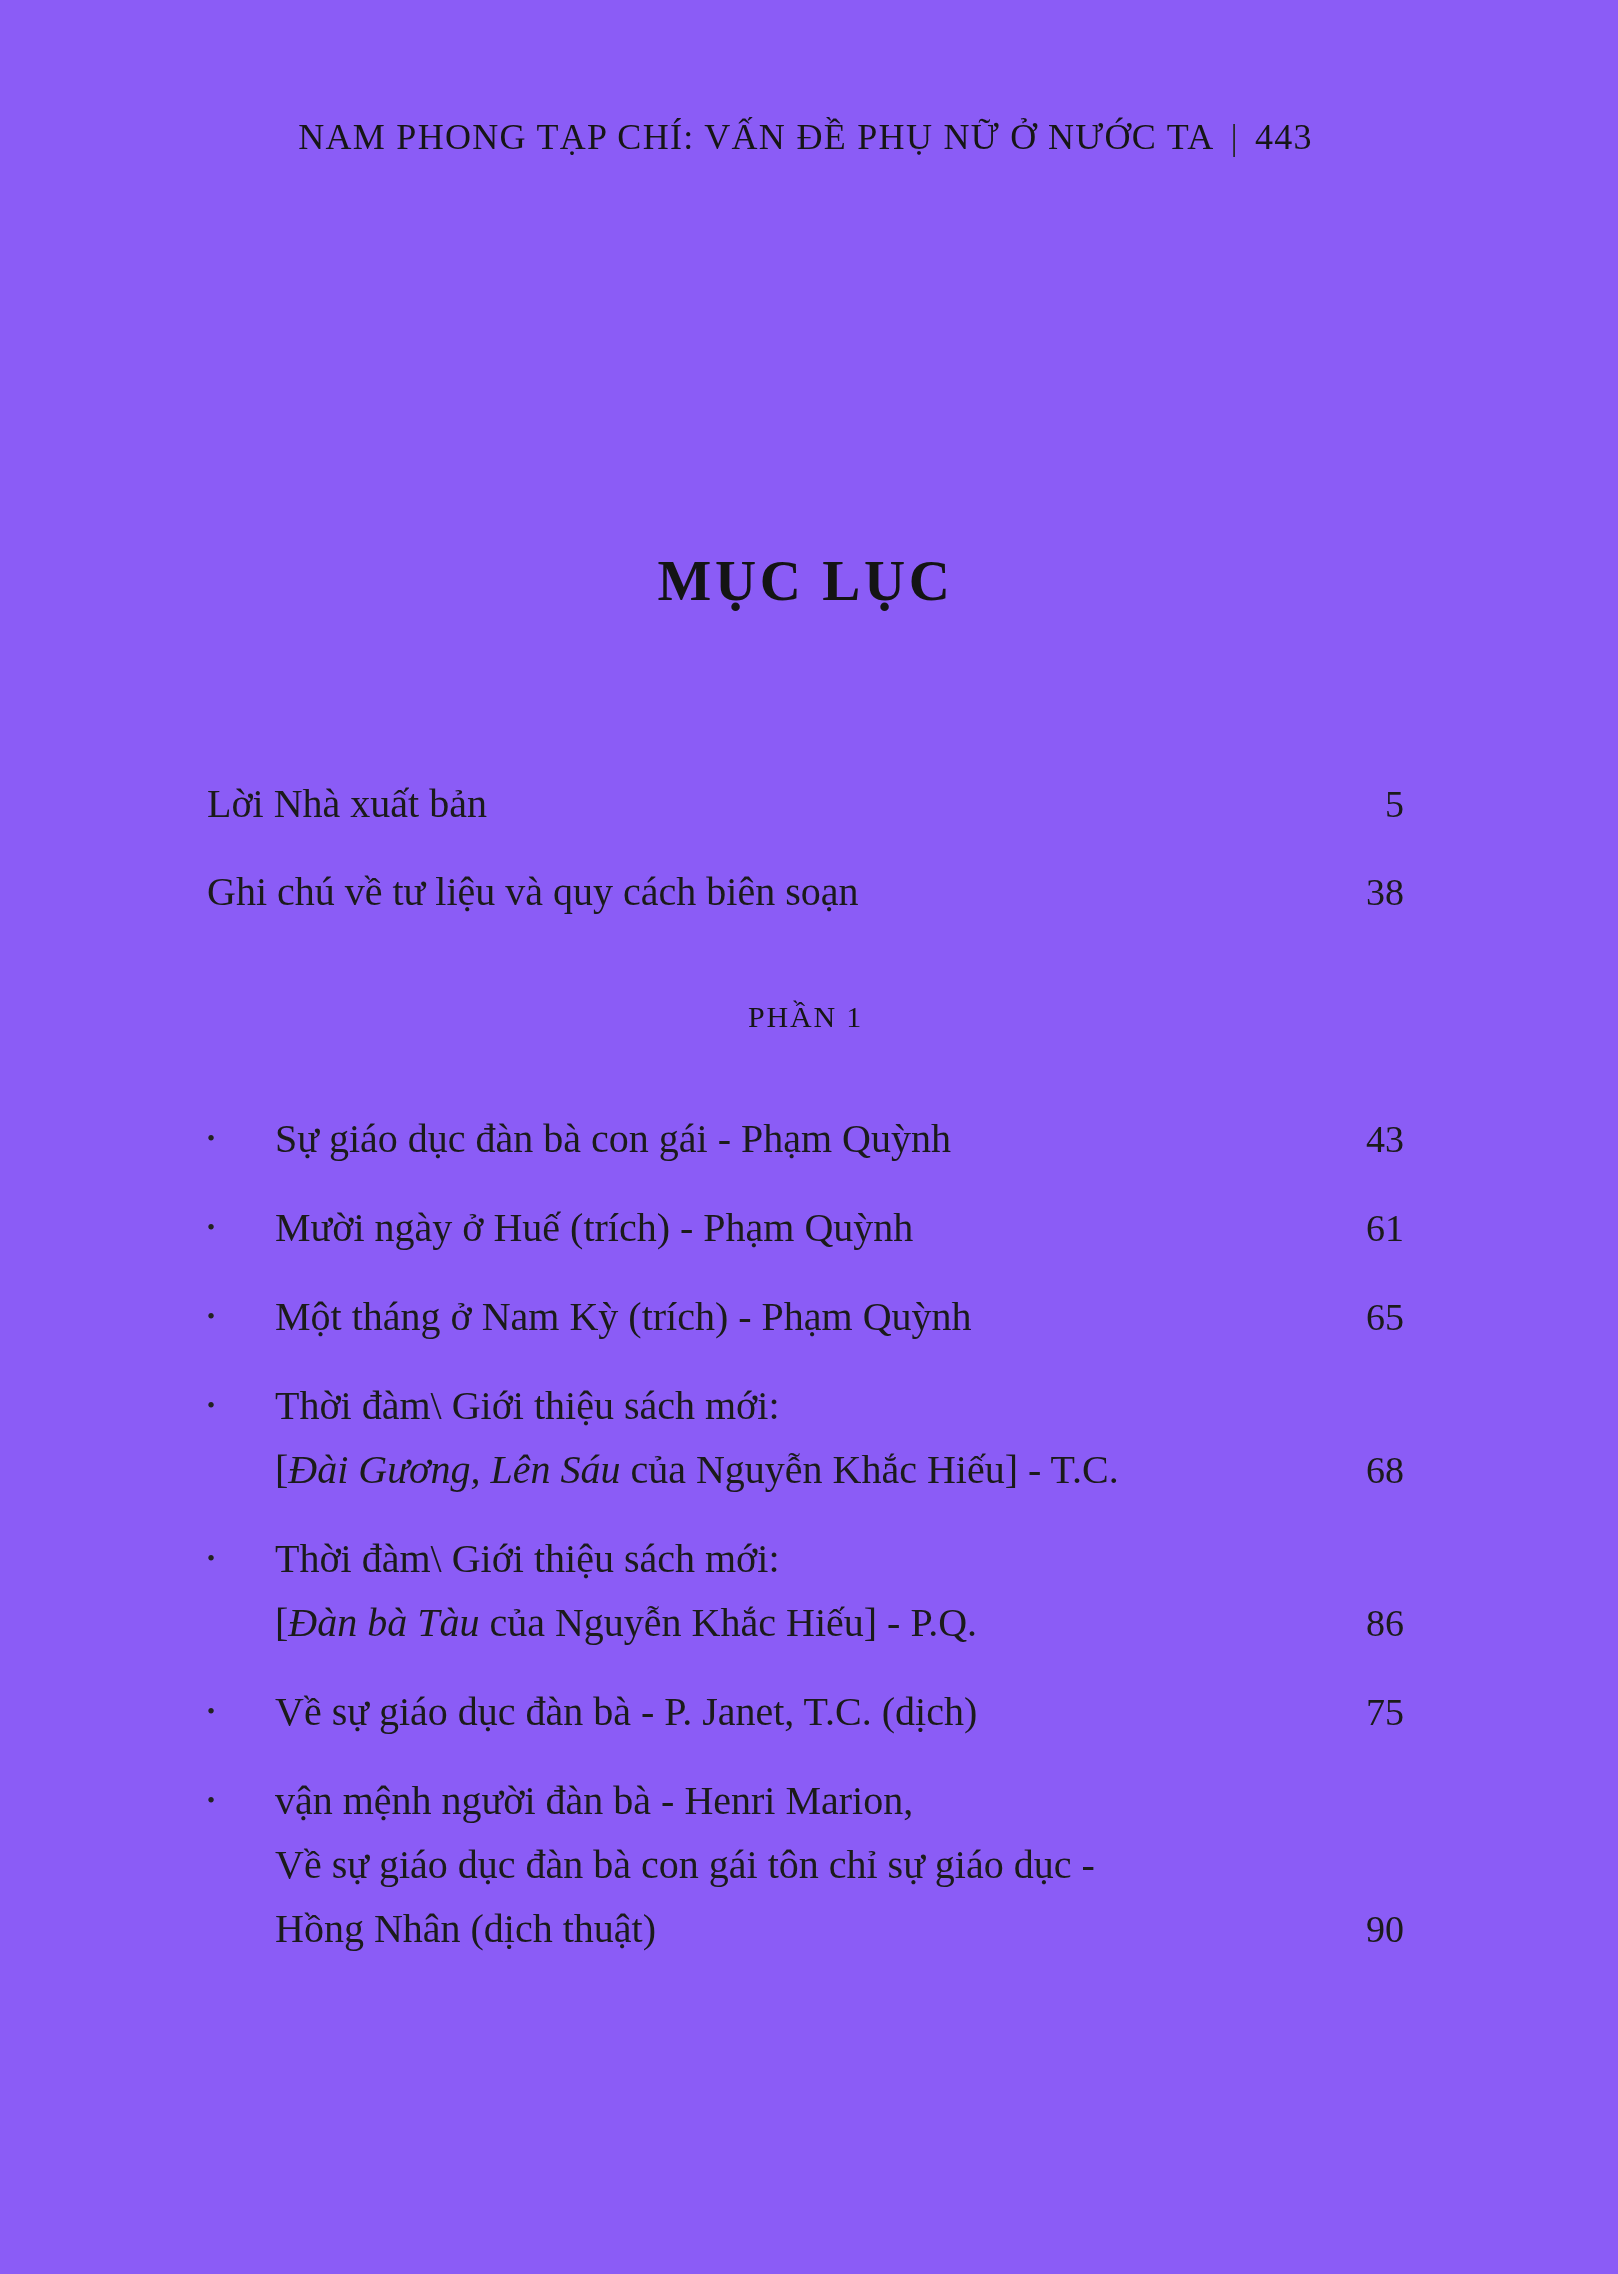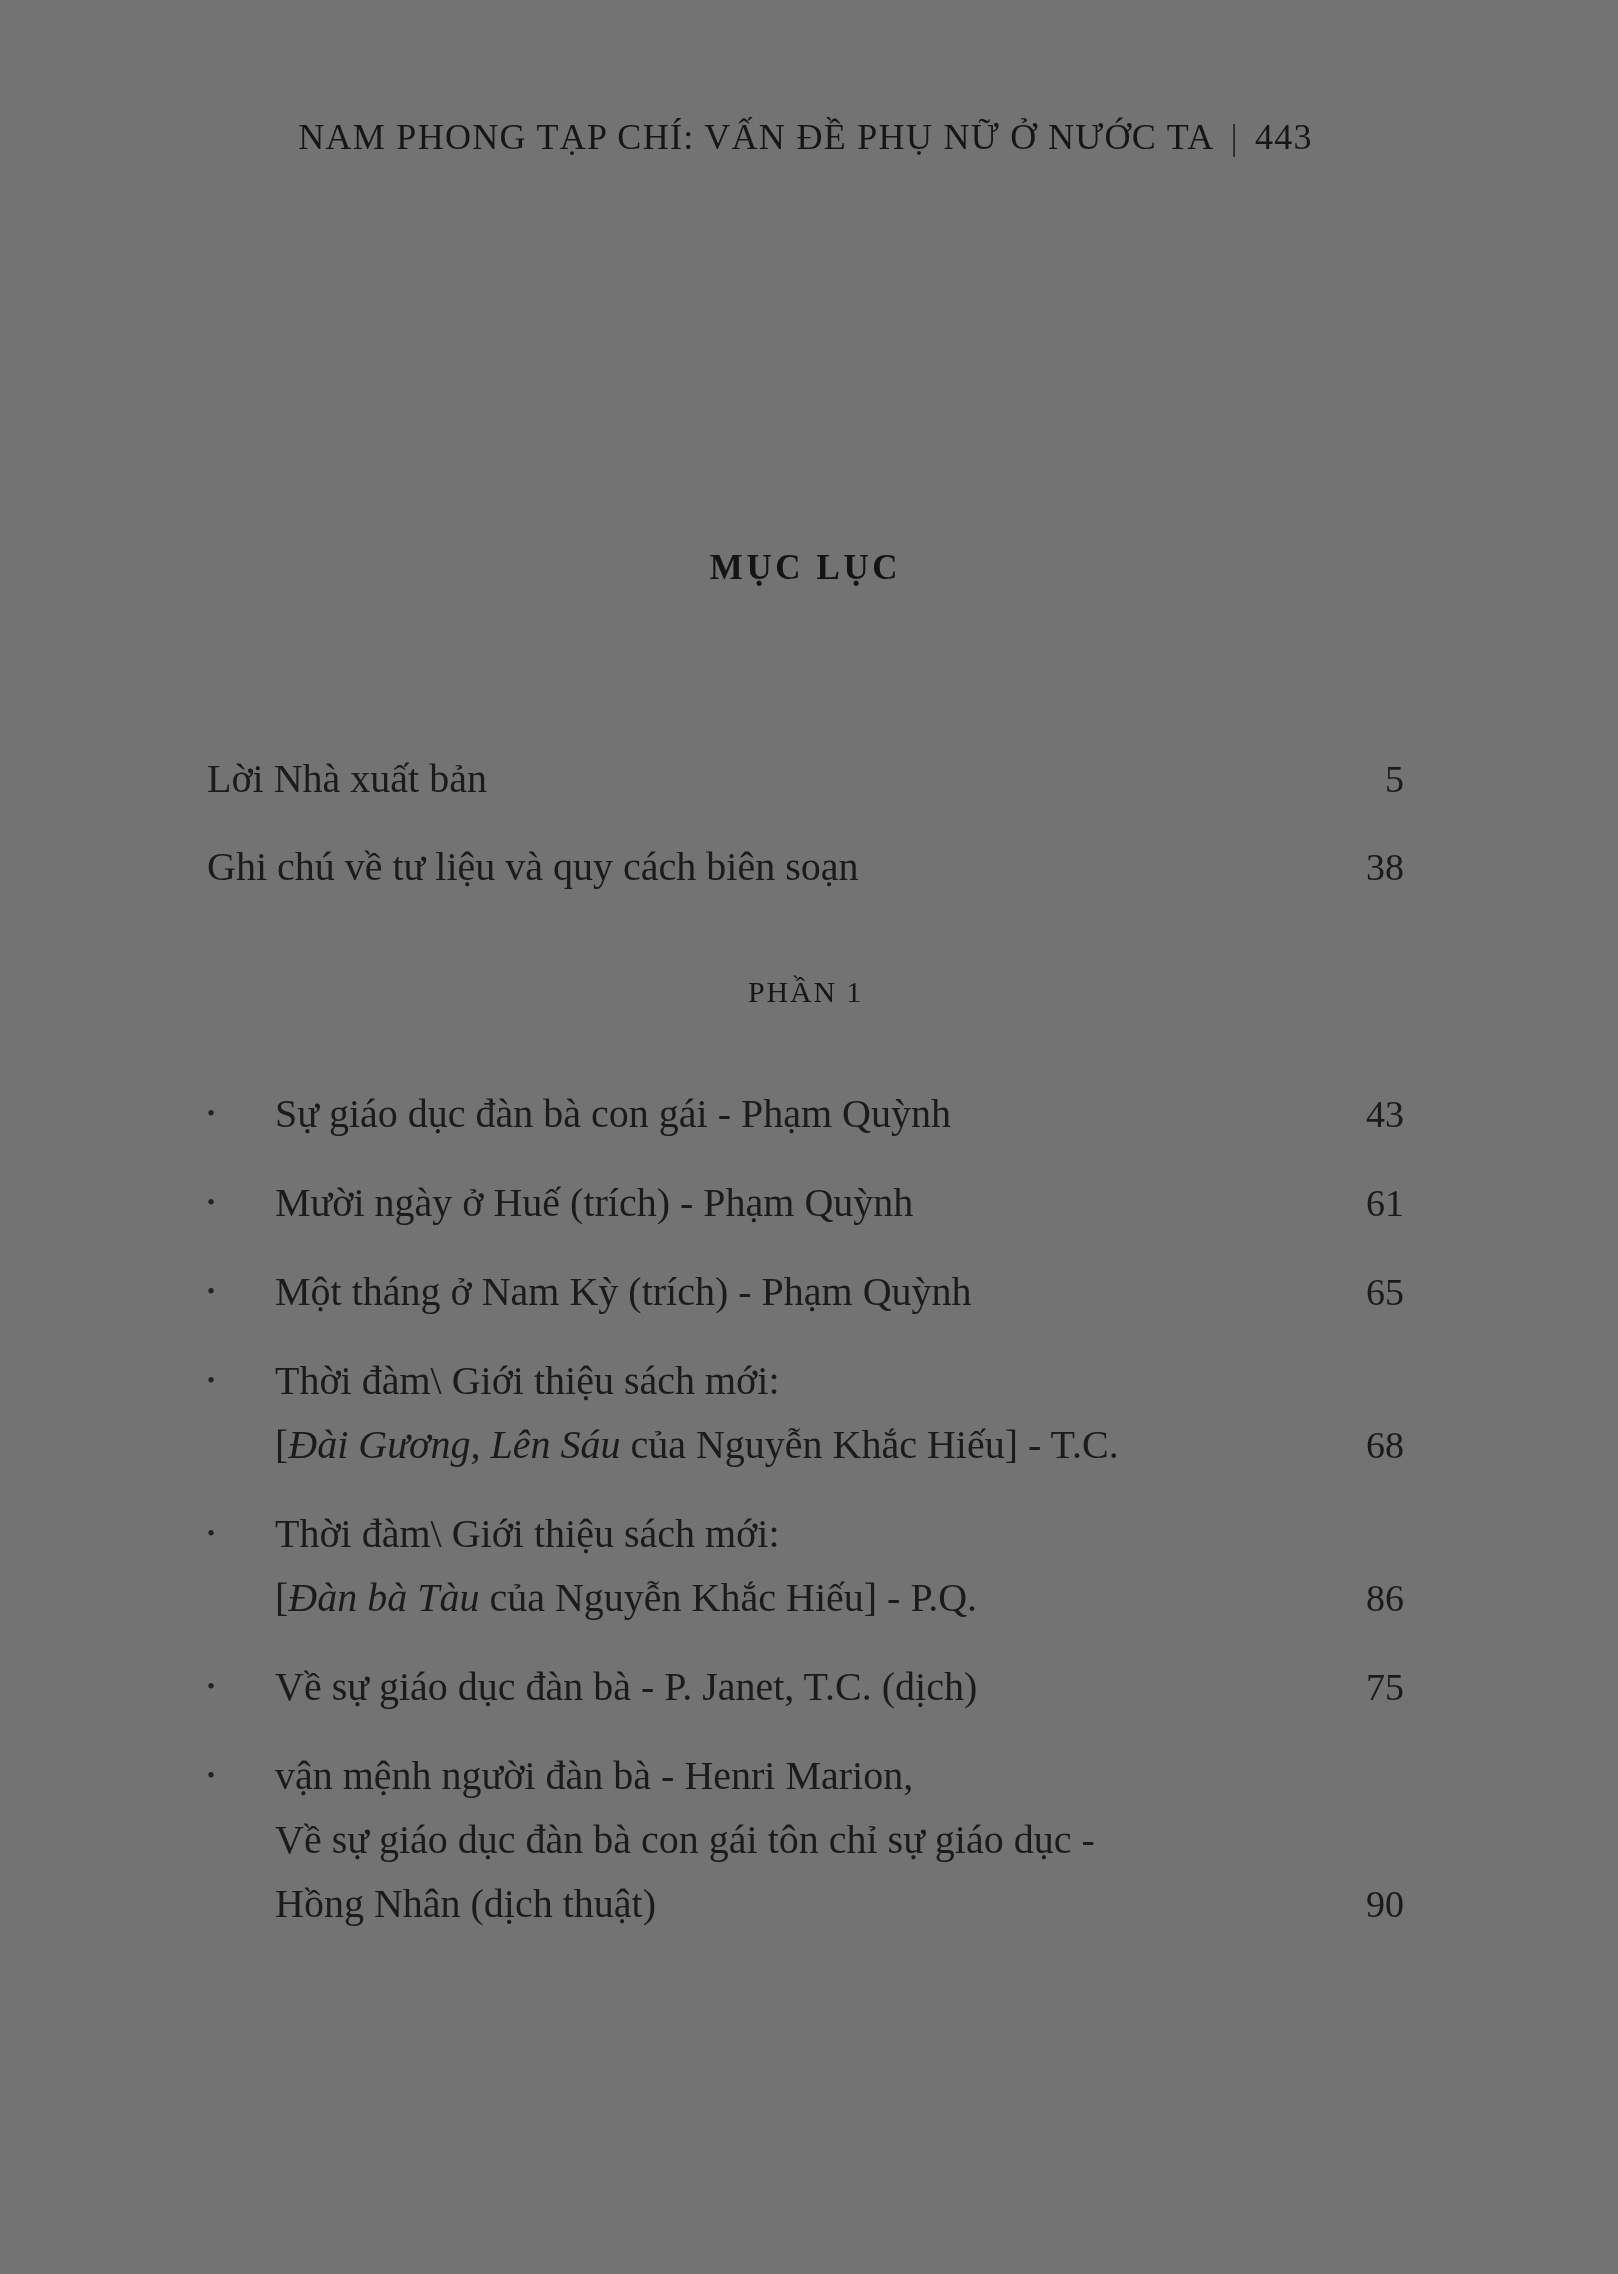--- a/index.html
+++ b/index.html
@@ -6,42 +6,42 @@
     margin: 0;
     padding: 0;
     background: #ffffff;
   }
   .page {
     position: relative;
     width: 1618px;
     min-height: 2274px;
     box-sizing: border-box;
     padding: 116px 214px 107px 207px;
-    background: #737373;
+    background: #8b5cf6;
     color: #1b1b1b;
     font-family: "Liberation Serif", "DejaVu Serif", serif;
   }
   
   .running-header {
     text-align: center;
     font-size: 36px;
     letter-spacing: 1.3px;
     white-space: nowrap;
     color: #161616;
   }
   .hsep {
     padding: 0 16px;
     font-weight: normal;
     color: #2a2a2a;
   }
   
   .page-title {
     margin: 390px 0 0 0;
     text-align: center;
-    font-size: 35px;
+    font-size: 57px;
     font-weight: 700;
     letter-spacing: 3.6px;
     color: #141414;
   }
   
   .front-matter {
     margin-top: 165px;
     font-size: 40px;
   }
   .fm-row {

